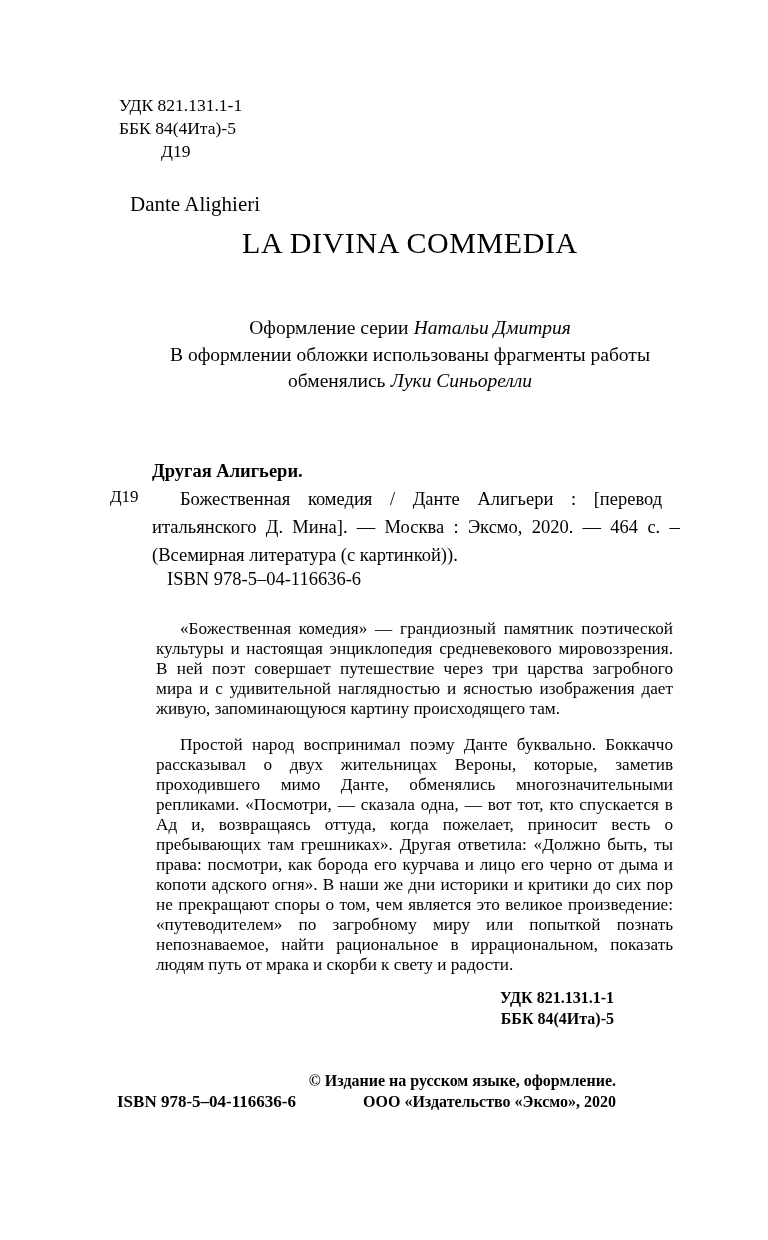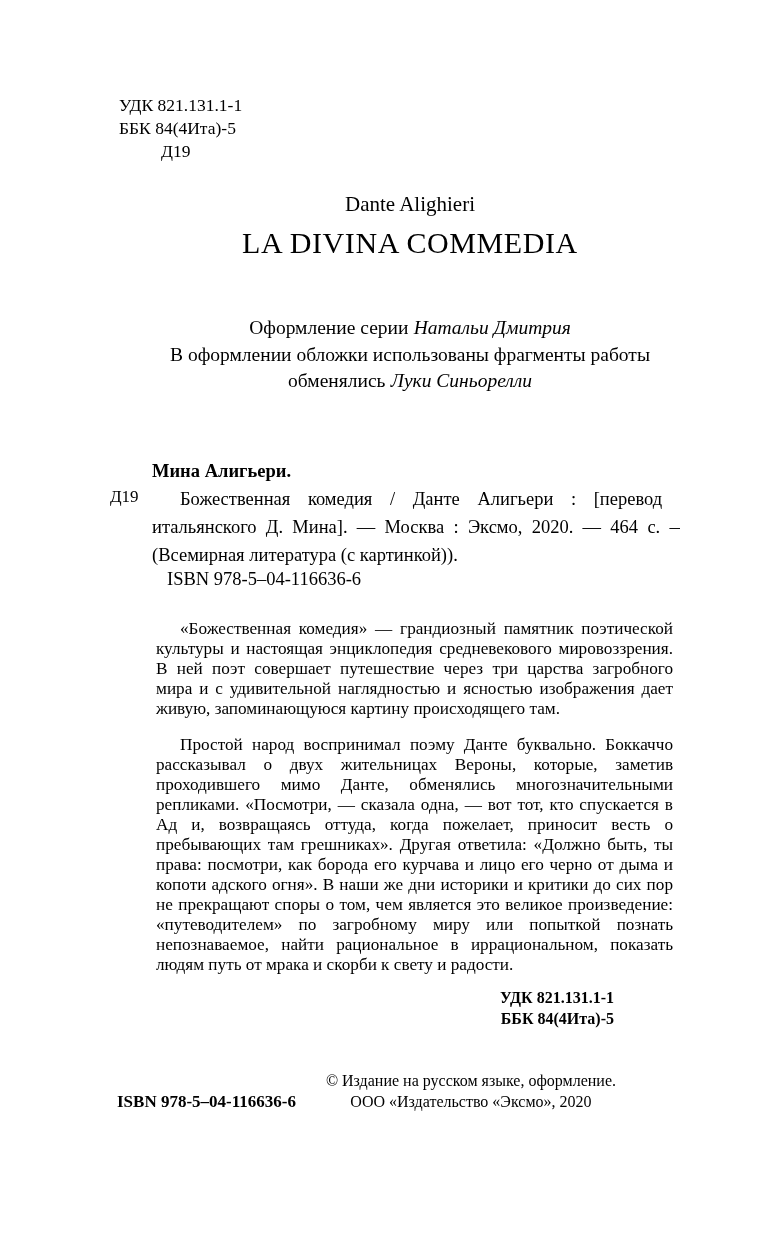--- a/index.html
+++ b/index.html
@@ -12,21 +12,21 @@
     font-family: "Liberation Serif", "DejaVu Serif", serif;
     overflow: hidden;
   }
   .abs { position: absolute; }
 
   
   .top-codes { left: 119px; top: 94px; font-size: 17.5px; line-height: 23px; }
   .top-codes .indent { padding-left: 42px; }
 
   
-  .author-line { left: 130px; top: 192px; width: 560px; text-align: center; font-size: 21px; }
+  .author-line { left: 130px; top: 192px; width: 560px; text-align: left; font-size: 21px; }
   .work-title  { left: 130px; top: 226px; width: 560px; text-align: center; font-size: 30px; letter-spacing: 0.6px; }
 
   
   .credit { left: 130px; width: 560px; text-align: center; font-size: 19.5px; }
   .credit-translation { top: 276px; }
   .credit-series      { top: 317px; }
   .credit-cover-1     { top: 344px; }
   .credit-cover-2     { top: 370px; }
   .credit .name { font-style: italic; margin-left: 0.27em; }
 
@@ -41,21 +41,21 @@
   .annotation { left: 140px; top: 603px; width: 549px; font-size: 17.2px;
                 line-height: 20px; text-align: justify; hyphens: auto; }
   .annotation p { margin: 16px; text-indent: 24px; }
 
   
   .bottom-codes { right: 66px; top: 988px; text-align: right; font-weight: bold;
                   font-size: 16px; line-height: 20.5px; }
 
   
   .footer-isbn { left: 117px; top: 1092px; font-weight: bold; font-size: 17px; }
-  .footer-copyright { right: 64px; top: 1070px; text-align: center; font-weight: normal;
+  .footer-copyright { right: 64px; top: 1070px; text-align: right; font-weight: bold;
                       font-size: 16px; line-height: 21px; }
 </style>
 </head>
 <body>
 
 <div class="page">
 
   <div class="abs top-codes">
     <div>УДК 821.131.1-1</div>
     <div>ББК 84(4Ита)-5</div>
@@ -66,21 +66,21 @@
   <div class="abs work-title">LA DIVINA COMMEDIA</div>
 
   <div class="abs credit credit-series">
     <span>Оформление серии</span><span class="name">Натальи Дмитрия</span>
   </div>
   <div class="abs credit credit-cover-1">В оформлении обложки использованы фрагменты работы</div>
   <div class="abs credit credit-cover-2">
     <span>обменялись</span><span class="name">Луки Синьорелли</span>
   </div>
 
-  <div class="abs catalog-heading">Мина Алигьери.</div>
+  <div class="abs catalog-heading">Другая Алигьери.</div>
   <div class="abs catalog-code">Д19</div>
   <div class="abs catalog-entry">Божественная комедия / Данте Алигьери : [перевод с итальянского Д. Мина]. — Москва : Эксмо, 2020. — 464 с. — (Всемирная литература (с картинкой)).</div>
   <div class="abs catalog-isbn">ISBN 978-5–04-116636-6</div>
 
   <div class="abs annotation">
     <p>«Божественная комедия» — грандиозный памятник поэтической культуры и настоящая энциклопедия средневекового мировоззрения. В ней поэт совершает путешествие через три царства загробного мира и с удивительной наглядностью и ясностью изображения дает живую, запоминающуюся картину происходящего там.</p>
     <p>Простой народ воспринимал поэму Данте буквально. Боккаччо рассказывал о двух жительницах Вероны, которые, заметив проходившего мимо Данте, обменялись многозначительными репликами. «Посмотри, — сказала одна, — вот тот, кто спускается в Ад и, возвращаясь оттуда, когда пожелает, приносит весть о пребывающих там грешниках». Другая ответила: «Должно быть, ты права: посмотри, как борода его курчава и лицо его черно от дыма и копоти адского огня». В наши же дни историки и критики до сих пор не прекращают споры о том, чем является это великое произведение: «путеводителем» по загробному миру или попыткой познать непознаваемое, найти рациональное в иррациональном, показать людям путь от мрака и скорби к свету и радости.</p>
   </div>
 
   <div class="abs bottom-codes">

